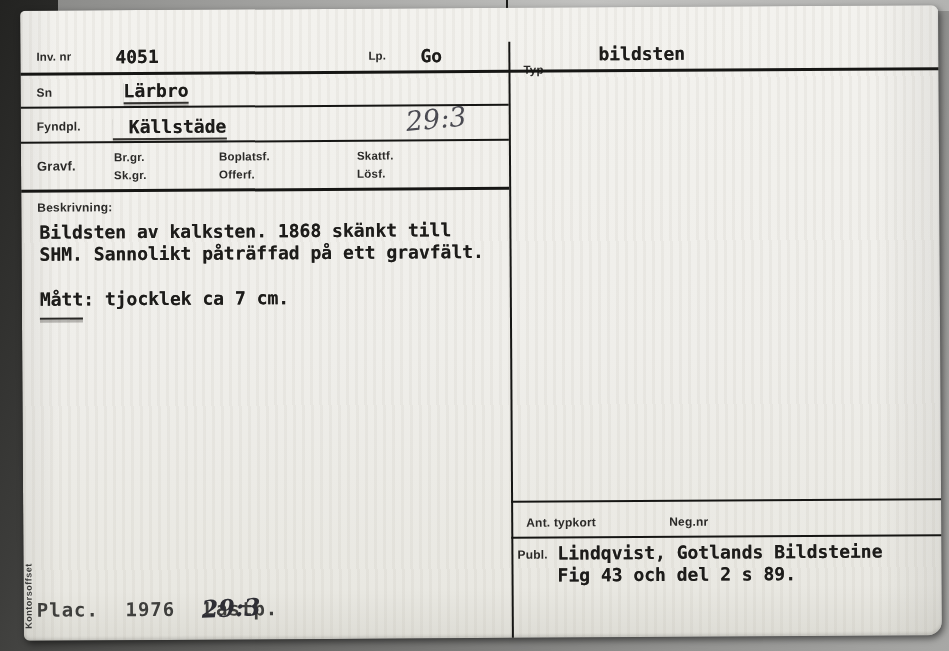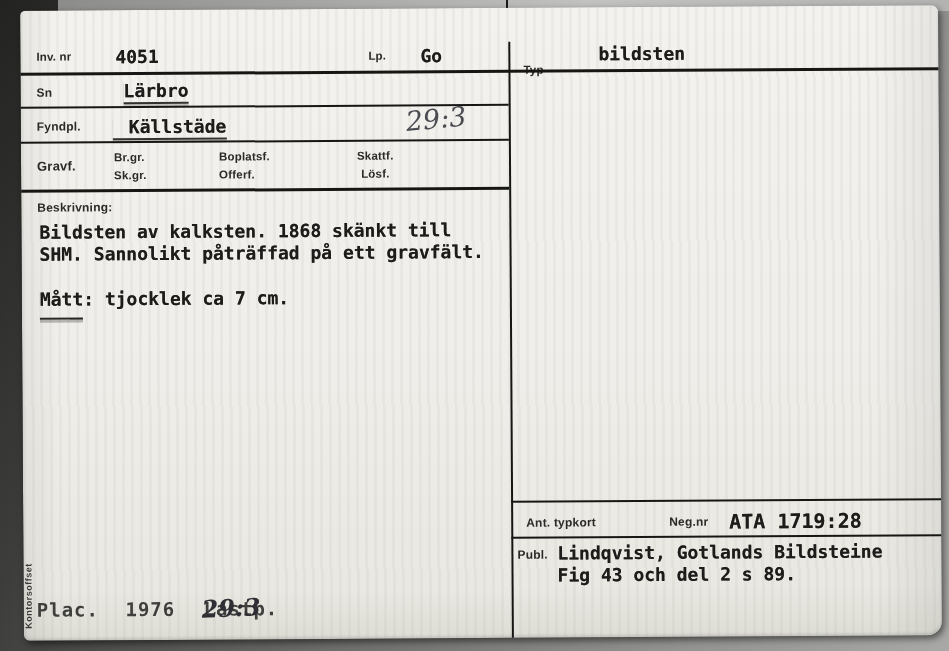--- a/index.html
+++ b/index.html
@@ -73,35 +73,34 @@
   <div class="abs" style="left:93px;top:138px;">
     <div class="lbl lbl-sm" style="line-height:18px;">Br.gr.</div>
     <div class="lbl lbl-sm" style="line-height:18px;">Sk.gr.</div>
   </div>
   <div class="abs" style="left:198px;top:138px;">
     <div class="lbl lbl-sm" style="line-height:18px;">Boplatsf.</div>
     <div class="lbl lbl-sm" style="line-height:18px;">Offerf.</div>
   </div>
   <div class="abs" style="left:336px;top:138px;">
     <div class="lbl lbl-sm" style="line-height:18px;">Skattf.</div>
-    <div class="lbl lbl-sm" style="line-height:18px;text-align:center;">Lösf.</div>
+    <div class="lbl lbl-sm" style="line-height:18px;">Lösf.</div>
   </div>
   <div class="abs rule" style="left:0;top:179px;width:488px;height:2.5px;"></div>
 
   <div class="abs lbl" style="left:16px;top:190px;">Beskrivning:</div>
   <div class="abs tw" style="left:18px;top:211px;">Bildsten av kalksten. 1868 skänkt till</div>
   <div class="abs tw" style="left:18px;top:233px;">SHM. Sannolikt påträffad på ett gravfält.</div>
   <div class="abs tw" style="left:18px;top:278px;">
     <span class="u-word">Mått</span><span>: tjocklek ca 7 cm.</span>
   </div>
 
   <div class="abs rule" style="left:488px;top:493px;width:430px;height:2px;"></div>
   <div class="abs lbl" style="left:503px;top:508px;">Ant. typkort</div>
   <div class="abs lbl" style="left:646px;top:508px;">Neg.nr</div>
-  <div class="abs tw" style="left:706px;top:503px;font-size:20px;">ATA 1719:28</div>
   <div class="abs rule" style="left:488px;top:529px;width:430px;height:2px;"></div>
 
   <div class="abs lbl" style="left:494px;top:540px;">Publ.</div>
   <div class="abs tw" style="left:534px;top:535px;">Lindqvist, Gotlands Bildsteine</div>
   <div class="abs tw" style="left:534px;top:557px;">Fig 43 och del 2 s 89.</div>
 
   <div class="abs stamp" style="left:13px;top:588px;">
     <span>Plac.</span>
     <span style="margin-left:14px;">1976</span>
     <span style="margin-left:16px;">Lastp.</span>

